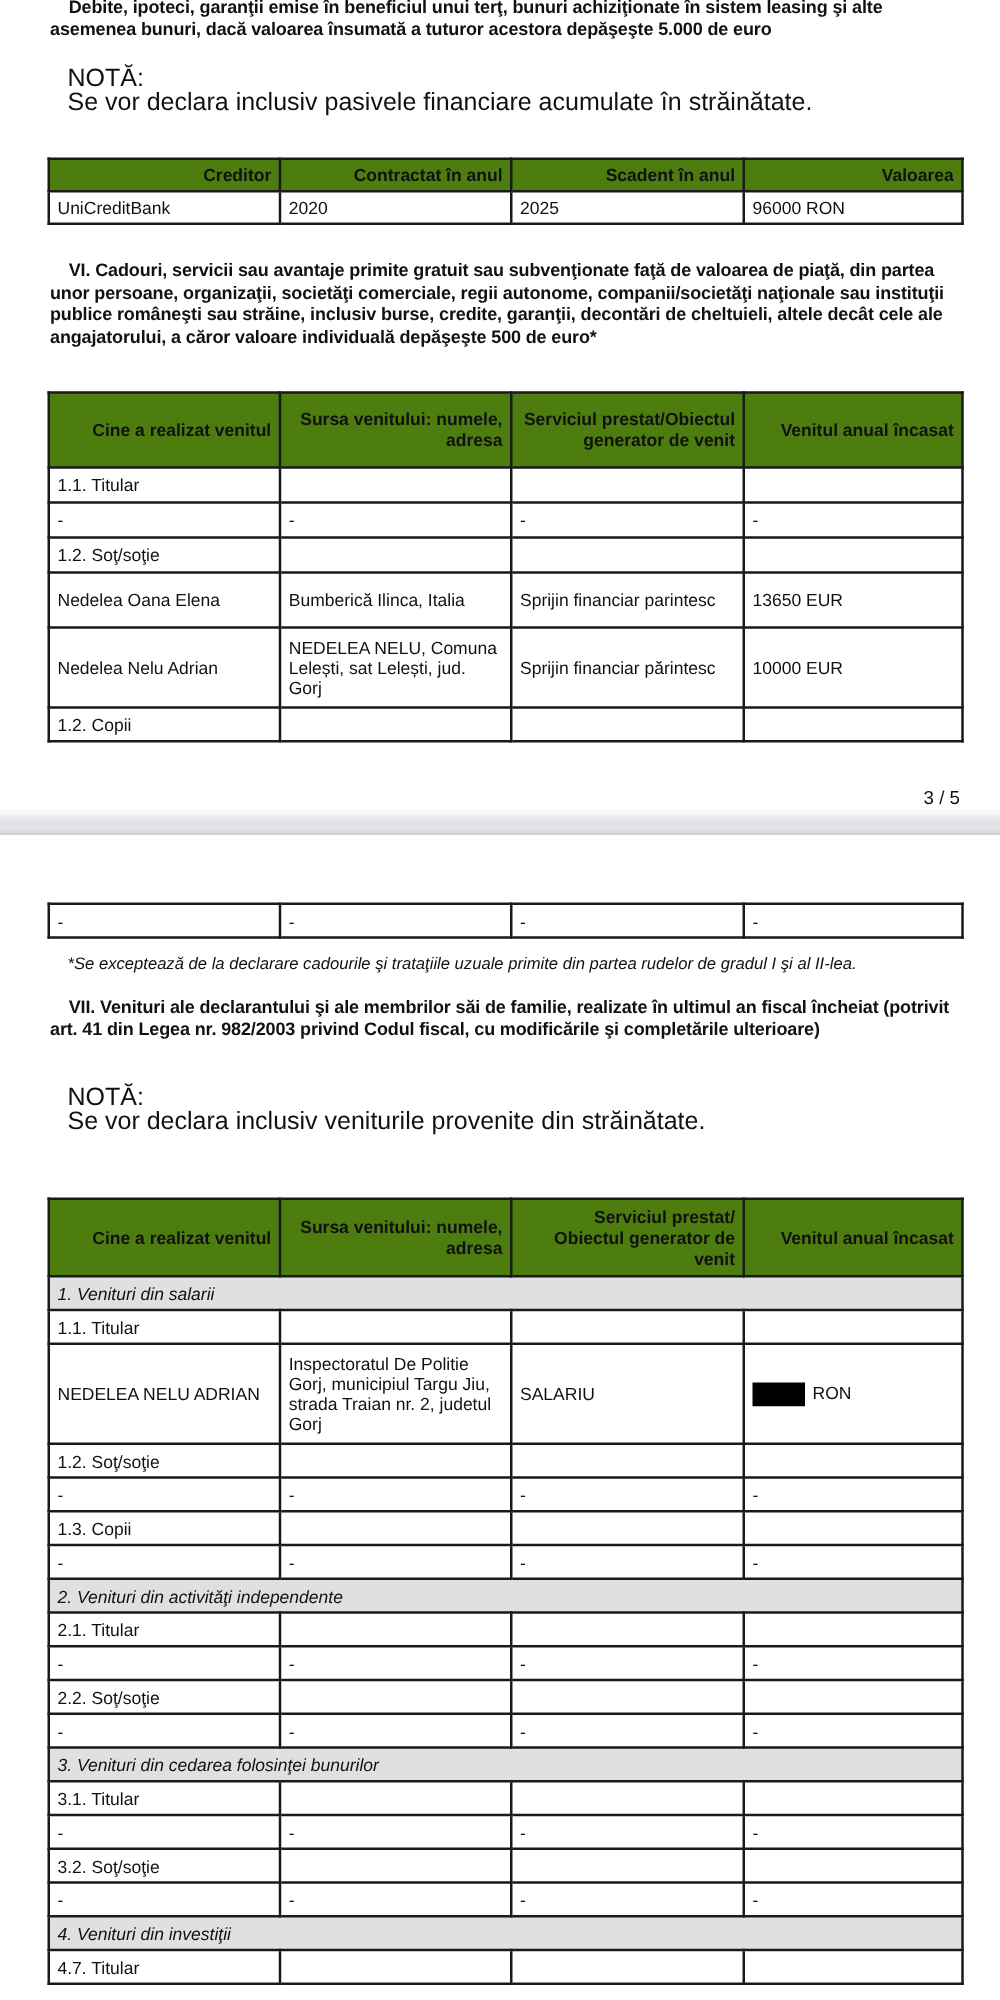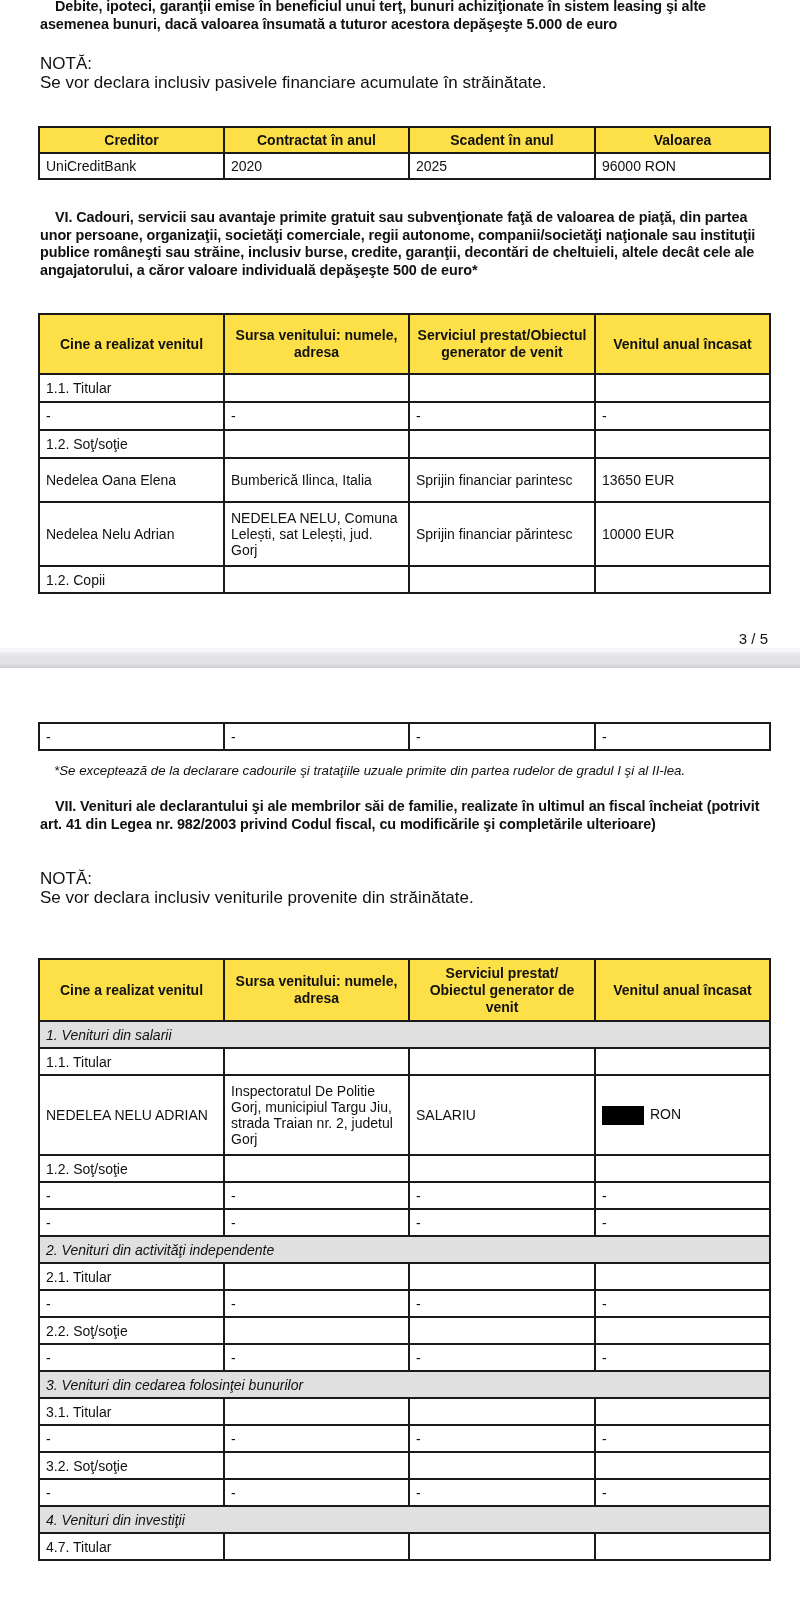--- a/index.html
+++ b/index.html
@@ -8,29 +8,29 @@
   .page { position: absolute; left: 0; width: 800px; background: #fff; }
   .page1 { top: 0; height: 640px; }
   .page2 { top: 670px; height: 930px; }
   .separator { position: absolute; left: 0; top: 652px; width: 800px; height: 16px;
                background: linear-gradient(#eeeef0, #e3e3e7 30%, #e3e3e7 70%, #cfcfd3); }
   .sep-shadow { position: absolute; left: 0; top: 648px; width: 800px; height: 4px; background: #f6f6f8; }
 
   .bold-para { position: absolute; left: 40px; width: 740px; font-weight: bold; font-size: 14.4px;
                line-height: 17.5px; letter-spacing: -0.1px; }
   .bold-para .indent { padding-left: 15px; }
-  .note { position: absolute; left: 40px; font-size: 17px; line-height: 19px; }
+  .note { position: absolute; left: 54px; font-size: 20px; line-height: 19px; }
   .footnote { position: absolute; left: 54px; font-size: 13.3px; font-style: italic; line-height: 18px; }
   .page-number { position: absolute; right: 32px; font-size: 15px; }
 
   table.doc { position: absolute; left: 38px; width: 731px; border-collapse: collapse; table-layout: fixed;
               font-size: 14px; }
   table.doc td, table.doc th { border: 2px solid #1a1a1a; padding: 3px 6px; vertical-align: middle;
               text-align: left; line-height: 16px; }
-  table.doc th { background: #fde047; font-weight: bold; text-align: center; font-size: 14px; line-height: 17px; }
+  table.doc th { background: #4d7c0f; font-weight: bold; text-align: right; font-size: 14px; line-height: 17px; }
   table.doc td.cat { background: #e0e0e0; font-style: italic; }
   table.doc col.c1 { width: 185px; } table.doc col.c2 { width: 185px; }
   table.doc col.c3 { width: 186px; } table.doc col.c4 { width: 175px; }
   .redact { display: inline-block; width: 42px; height: 19px; background: #000; vertical-align: middle; margin-right: 6px; }
 </style>
 </head>
 <body>
 
 <div class="page page1">
   <div class="bold-para" style="top:-2px;">
@@ -194,20 +194,26 @@
           <td></td>
           <td></td>
         </tr>
         <tr style="height: 27px;">
           <td>-</td>
           <td>-</td>
           <td>-</td>
           <td>-</td>
         </tr>
         <tr style="height: 27px;">
+          <td>1.3. Copii</td>
+          <td></td>
+          <td></td>
+          <td></td>
+        </tr>
+        <tr style="height: 27px;">
           <td>-</td>
           <td>-</td>
           <td>-</td>
           <td>-</td>
         </tr>
         <tr style="height: 27px;">
           <td colspan="4" class="cat">2. Venituri din activităţi independente</td>
         </tr>
         <tr style="height: 27px;">
           <td>2.1. Titular</td>

